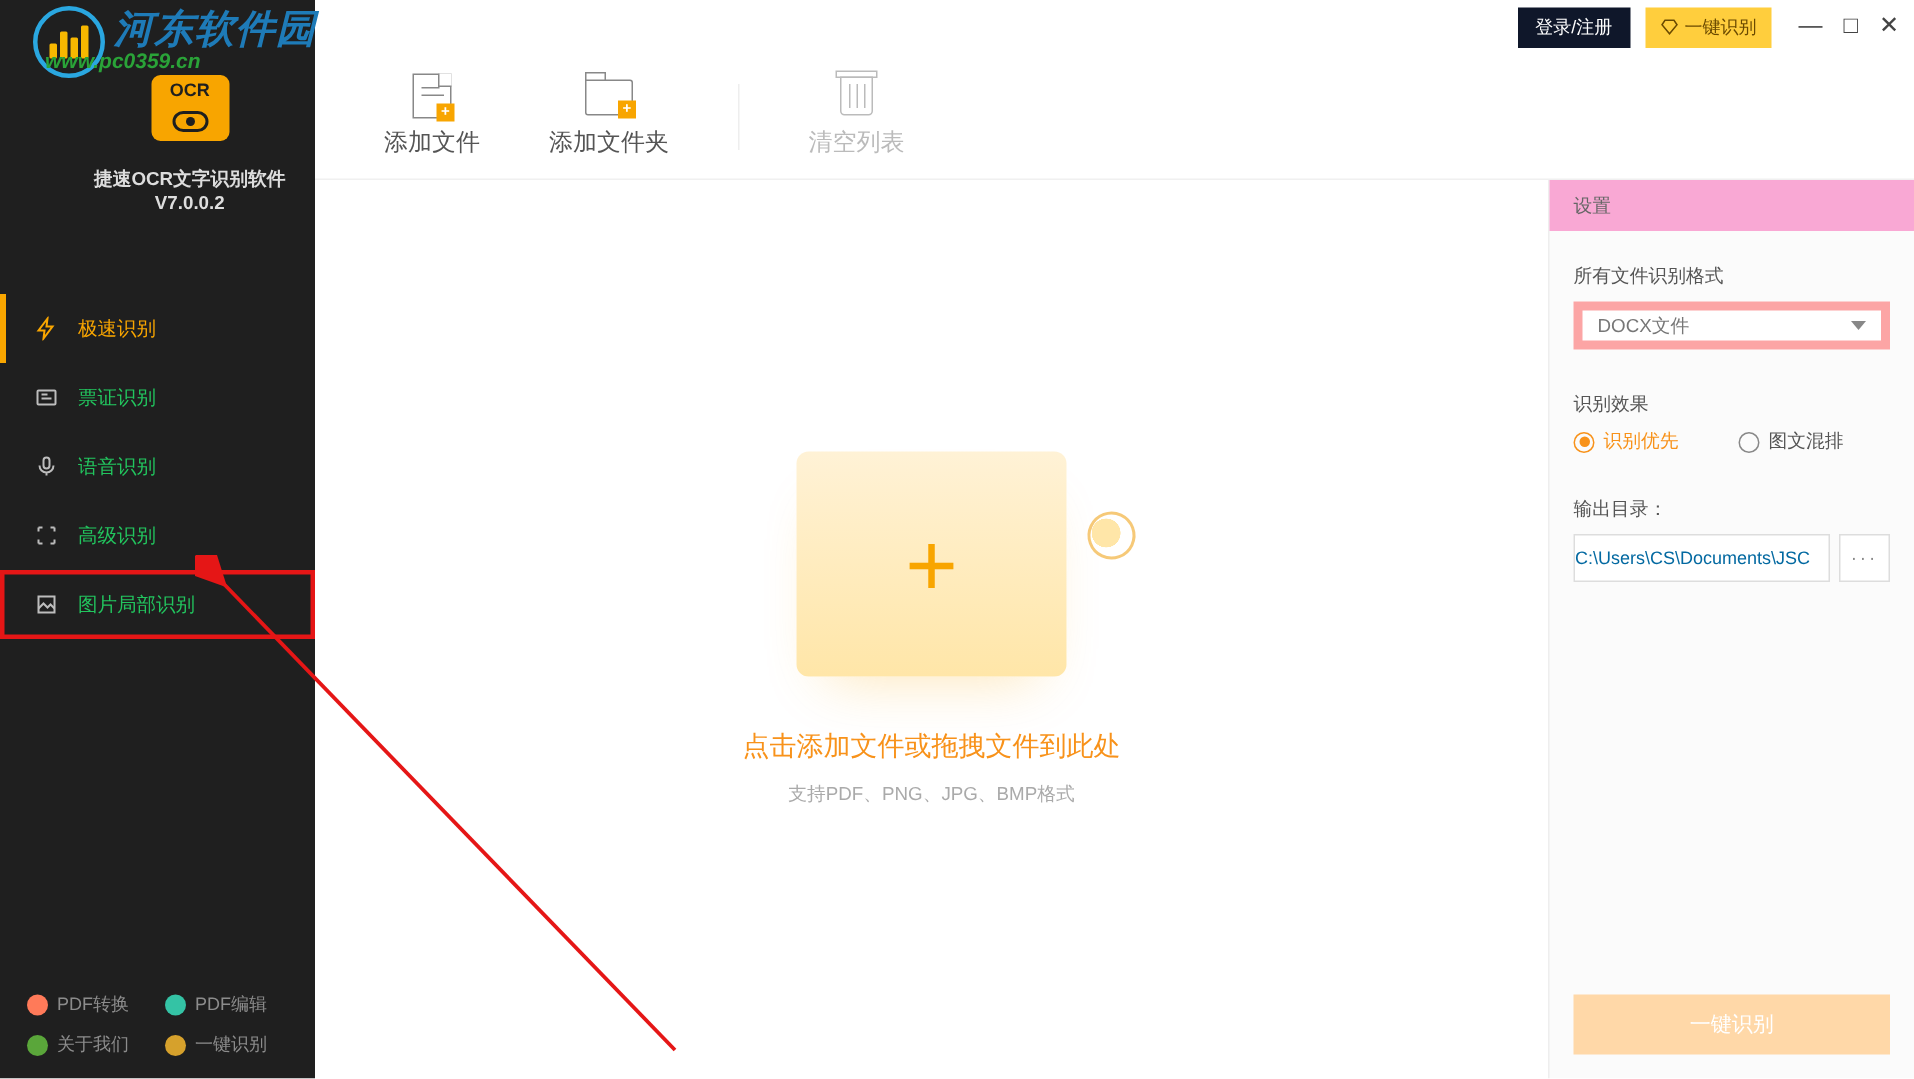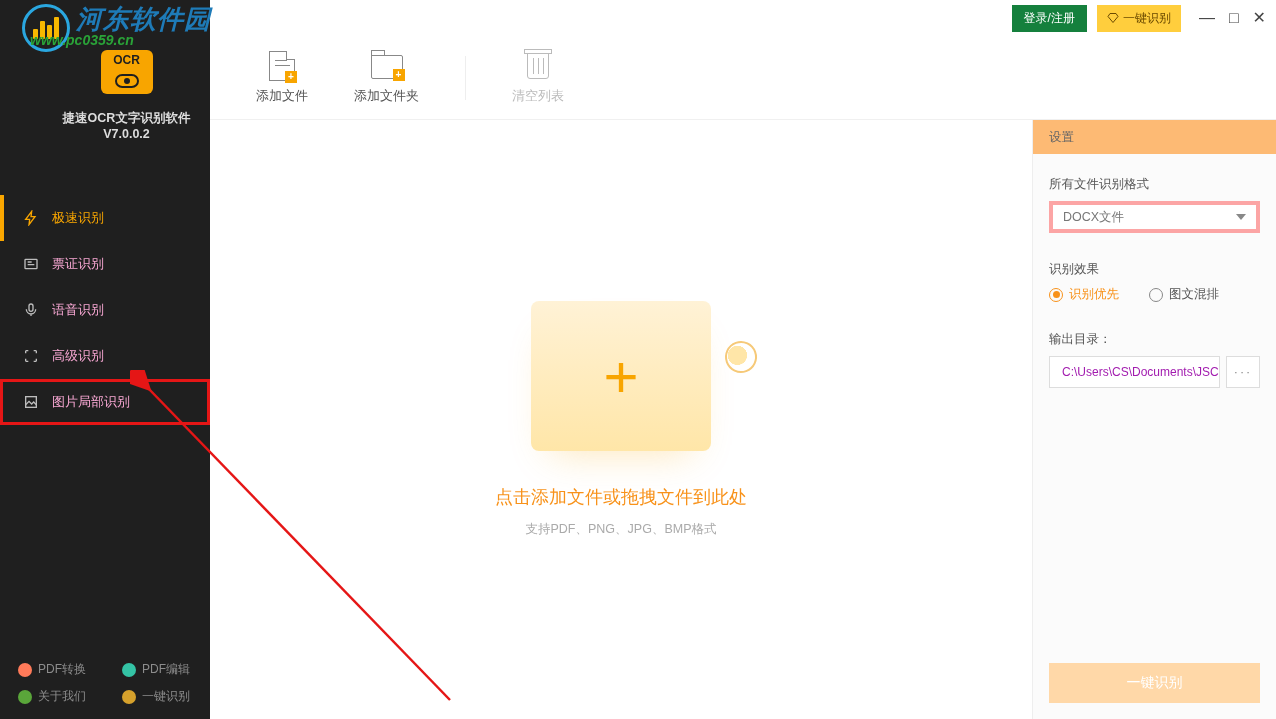--- a/index.html
+++ b/index.html
@@ -38,47 +38,47 @@
   }
   .logo-box .ocr-badge .eye::after{
     content:""; width:6px; height:6px; background:#1f1f1f; border-radius:50%;
     position:absolute; left:50%; top:50%; transform:translate(-50%,-50%);
   }
   .app-version { font-size:12.5px; color:#ddd; text-align:center; margin-top:12px; font-weight:bold; }
 
   .nav { margin-top: 54px; }
   .nav-item {
     height: 46px; display:flex; align-items:center; padding-left:22px;
-    font-size:13px; color:#f9a8d4; cursor:pointer; position:relative;
+    font-size:13px; color:#22c55e; cursor:pointer; position:relative;
   }
   .nav-item.active { color:#f9a600; }
   .nav-item.active::before {
     content:""; position:absolute; left:0; top:0; width:4px; height:100%; background:#f9a600;
   }
   .nav-item .nicon { width:18px; height:18px; margin-right:12px; display:inline-flex; align-items:center; justify-content:center; }
   .nav-item.boxed { outline:3px solid #e51616; outline-offset:-3px; }
 
   .bottom-links { position:absolute; bottom:14px; left:0; width:100%; padding:0 18px; }
-  .bottom-links .row { display:flex; gap:36px; margin-top:10px; }
+  .bottom-links .row { display:flex; gap:24px; margin-top:10px; }
   .bottom-links a { font-size:12px; color:#8c8c8c; display:flex; align-items:center; gap:6px; cursor:pointer; }
   .bottom-links .dot { width:14px; height:14px; border-radius:50%; display:inline-block; }
 
   
   .main { position:absolute; left:210px; top:0; right:0; bottom:0; background:#fff; }
 
   .titlebar { height:36px; display:flex; justify-content:flex-end; align-items:center; padding-right:10px; gap:10px; }
-  .btn-login { background:#15803d; color:#fff; border:none; font-size:12px; padding:5px 12px; cursor:pointer; }
+  .btn-login { background:#0f172a; color:#fff; border:none; font-size:12px; padding:5px 12px; cursor:pointer; }
   .btn-vip { background:#ffce3d; color:#6b4a00; border:none; font-size:12px; padding:5px 10px; cursor:pointer; display:flex; align-items:center; gap:4px; }
   .win-controls { display:flex; gap:14px; margin-left:8px; }
   .win-controls span { font-size:16px; color:#444; cursor:pointer; font-family: Arial; line-height:1; }
 
   .toolbar { height:84px; display:flex; align-items:center; padding-left:46px; gap:46px; border-bottom:1px solid #f0f0f0; }
   .tool { display:flex; flex-direction:column; align-items:center; cursor:pointer; }
   .tool .ticon { width:34px; height:30px; margin-bottom:6px; position:relative; }
-  .tool .tlabel { font-size:13px; color:#555; }
+  .tool .tlabel { font-size:16px; color:#555; }
   .tool.disabled .tlabel { color:#bbb; }
   .tool-sep { width:1px; height:44px; background:#eee; }
 
   
   .file-shape { width:26px; height:30px; border:1px solid #888; position:relative; margin:0 auto; }
   .file-shape::before { content:""; position:absolute; right:-1px; top:-1px; width:8px; height:8px; background:#fff; border-left:1px solid #888; border-bottom:1px solid #888; }
   .file-shape .lines::before,.file-shape .lines::after{ content:""; position:absolute; left:5px; height:1px; background:#888; }
   .file-shape .lines::before{ top:8px; width:12px; }
   .file-shape .lines::after{ top:13px; width:15px; }
   .file-shape .plus{ position:absolute; right:-3px; bottom:-3px; width:12px; height:12px; background:#f8a500; color:#fff; font-size:10px; line-height:12px; text-align:center; font-weight:bold; }
@@ -103,37 +103,37 @@
     border:2px solid #f6c978; border-radius:50%;
     background:radial-gradient(circle at 40% 40%, #ffe6a8 40%, transparent 41%);
     transform:rotate(-20deg);
   }
   .drop-card .plus-big { font-size:60px; color:#f8a500; font-weight:300; }
   .drop-title { margin-top:34px; font-size:18px; color:#f8921a; font-weight:500; }
   .drop-sub { margin-top:12px; font-size:12.5px; color:#aaa; }
 
   
   .panel { width:244px; border-left:1px solid #eee; background:#fbfbfb; display:flex; flex-direction:column; }
-  .panel-header { height:34px; background:#fdba74; font-size:12.5px; color:#666; display:flex; align-items:center; padding-left:16px; }
+  .panel-header { height:34px; background:#f9a8d4; font-size:12.5px; color:#666; display:flex; align-items:center; padding-left:16px; }
   .panel-body { padding:22px 16px; font-size:12.5px; color:#555; flex:1; }
   .field-label { margin-top:14px; margin-bottom:8px; }
   .field-label:first-child{ margin-top:0; }
   .select {
-    width:100%; height:32px; border:4px solid #fca5a5; background:#fff; display:flex;
+    width:100%; height:32px; border:6px solid #fca5a5; background:#fff; display:flex;
     align-items:center; justify-content:space-between; padding:0 10px; cursor:pointer; color:#777;
   }
   .select .caret { border-left:5px solid transparent; border-right:5px solid transparent; border-top:6px solid #888; }
-  .radio-row { display:flex; gap:30px; align-items:center; }
+  .radio-row { display:flex; gap:40px; align-items:center; }
   .radio { display:flex; align-items:center; gap:6px; cursor:pointer; }
   .radio .r { width:14px; height:14px; border-radius:50%; border:1.5px solid #888; display:inline-flex; align-items:center; justify-content:center; }
   .radio.checked .r { border-color:#f8921a; }
   .radio.checked .r::after{ content:""; width:7px; height:7px; background:#f8921a; border-radius:50%; }
   .radio.checked span { color:#f8921a; }
   .path-row { display:flex; gap:6px; }
-  .path-input { flex:1; height:32px; border:1px solid #ddd; background:#fff; padding:0 12px; color:#a21caf; font-size:12px; display:flex; align-items:center; overflow:hidden; white-space:nowrap; }
+  .path-input { flex:1; height:32px; border:1px solid #ddd; background:#fff; padding:0 0; color:#0369a1; font-size:12px; display:flex; align-items:center; overflow:hidden; white-space:nowrap; }
   .path-btn { width:34px; height:32px; border:1px solid #ddd; background:#fff; display:flex; align-items:center; justify-content:center; cursor:pointer; color:#888; letter-spacing:2px; }
   .panel-footer { padding:16px; }
   .run-btn { width:100%; height:40px; background:#ffd8a8; color:#fff; border:none; font-size:14px; cursor:pointer; }
 
   
   .arrow-svg { position:absolute; left:130px; top:370px; width:340px; height:340px; z-index:60; pointer-events:none; }
 
   
   .nicon svg { width:16px; height:16px; }
 </style>

